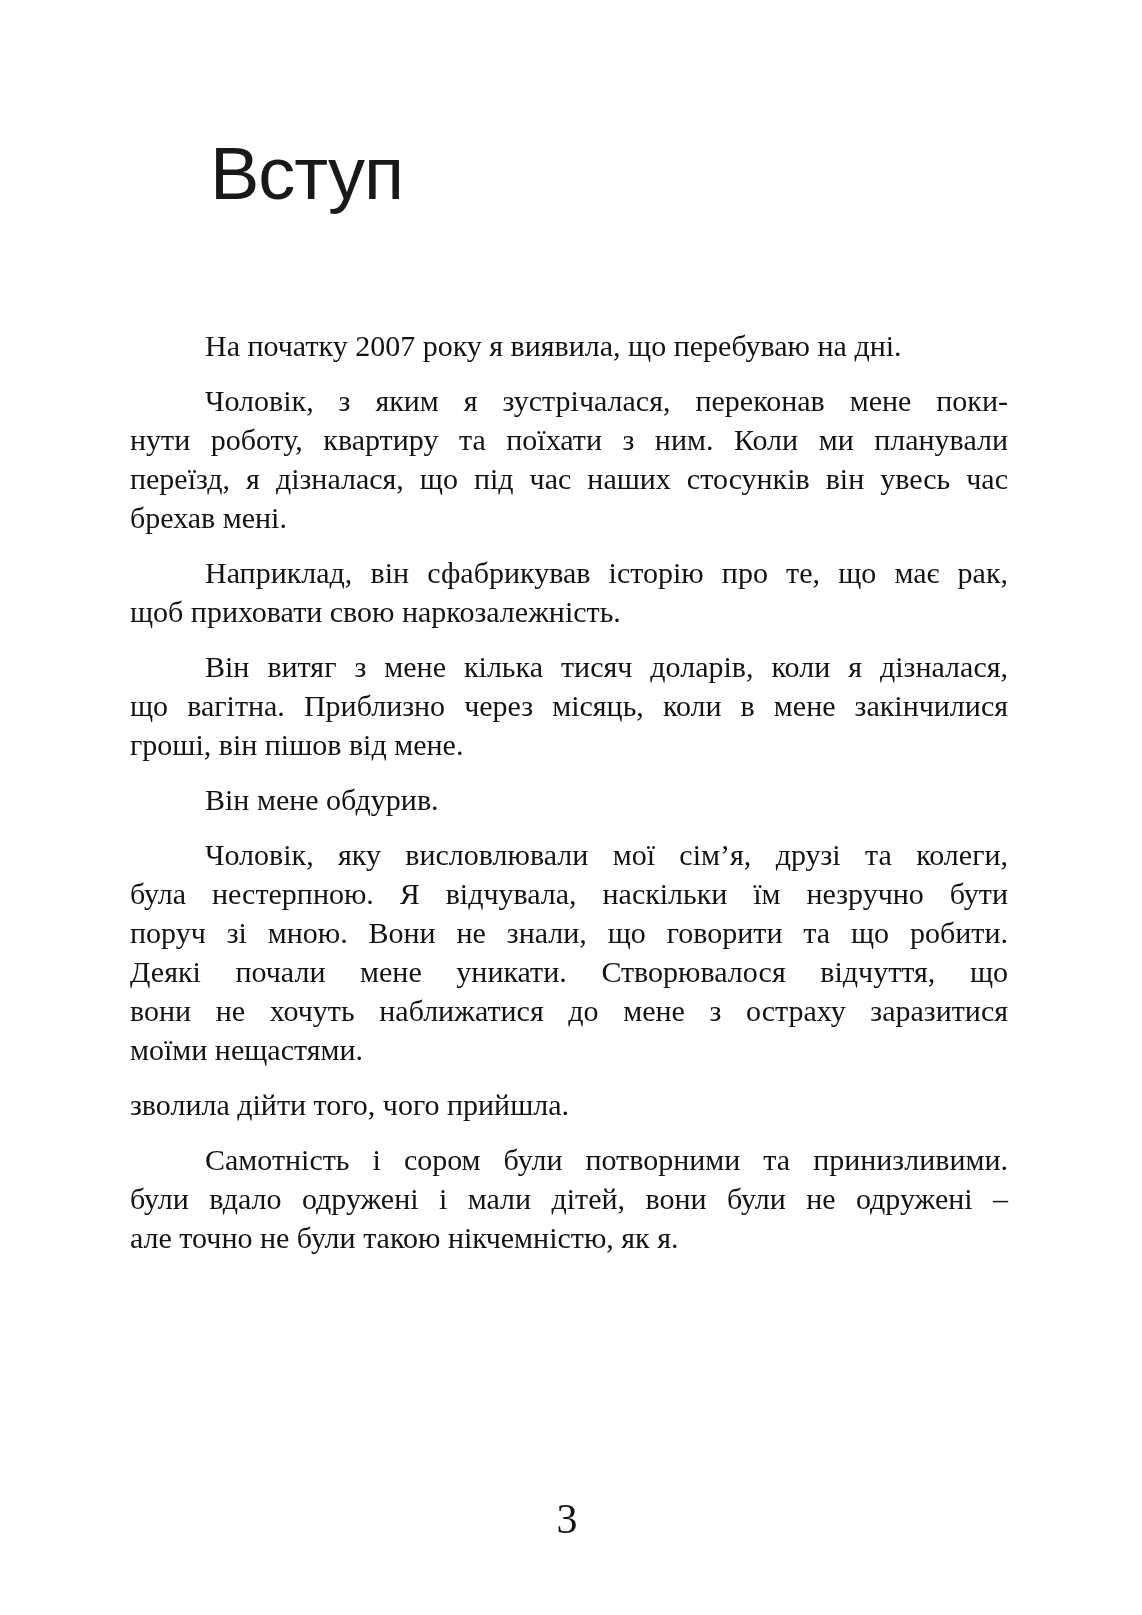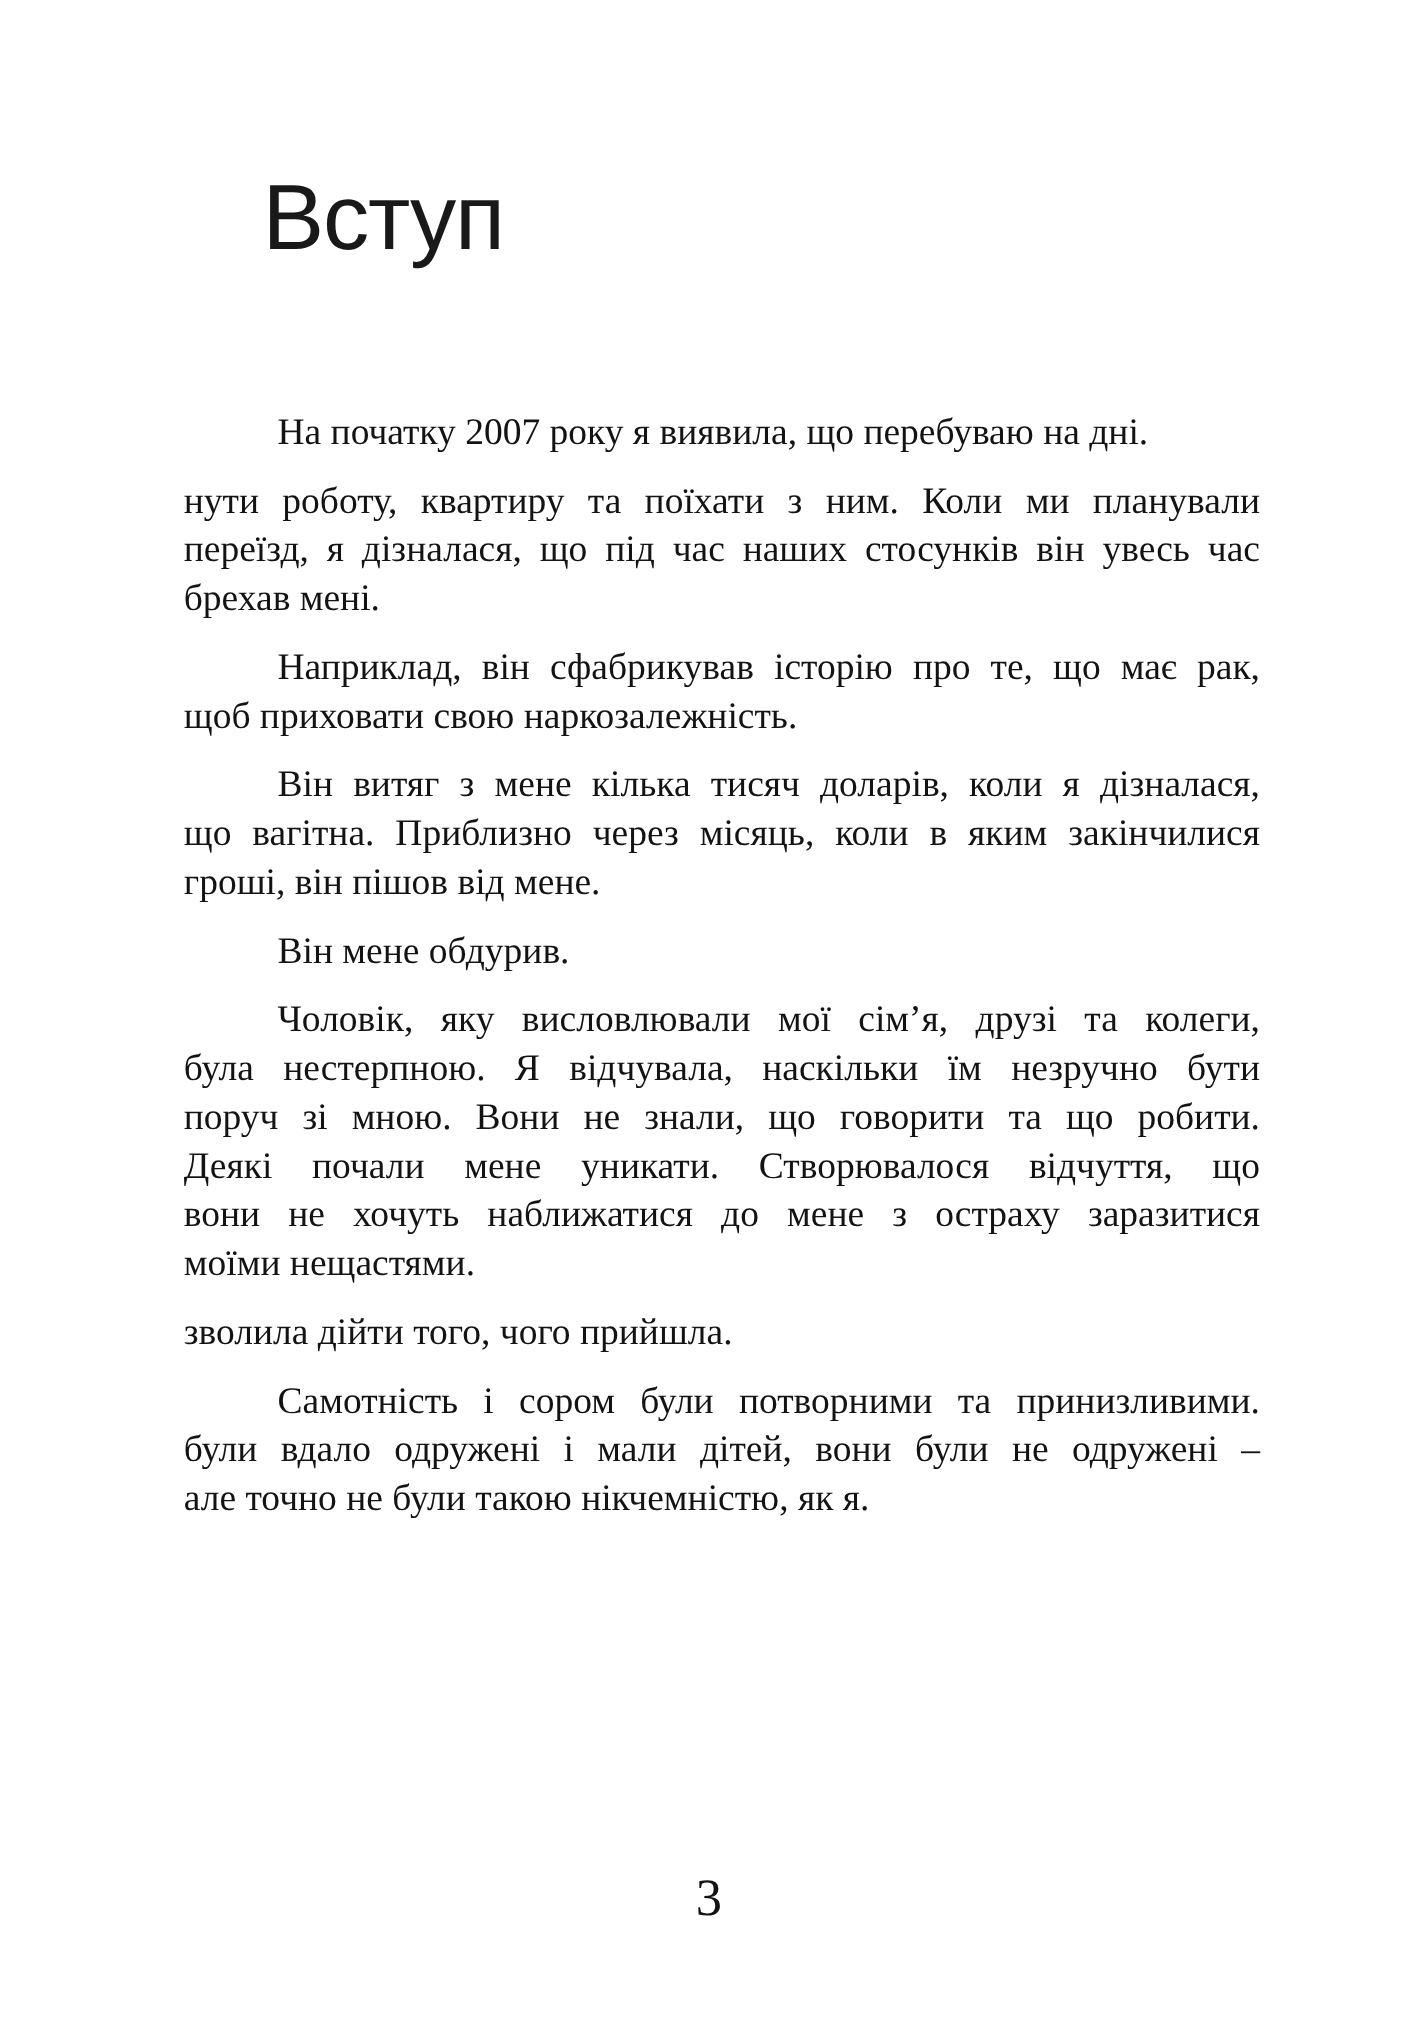--- a/index.html
+++ b/index.html
@@ -31,21 +31,21 @@
     position: absolute;
     left: 130px;
     top: 326px;
     width: 878px;
     font-family: "Liberation Serif", "DejaVu Serif", serif;
     font-size: 30px;
     line-height: 39px;
     color: #131313;
   }
   .para {
-    margin: 0 0 16px 17px;
+    margin: 0 0 16px 0;
   }
   .para:last-child { margin-bottom: 0; }
   .line {
     text-align: justify;
     text-align-last: justify;
     white-space: nowrap;
   }
   .line.last {
     text-align-last: left;
     white-space: normal;
@@ -69,31 +69,32 @@
 <body>
 
 <div class="page">
   <h1 class="chapter-title">Вступ</h1>
 
   <div class="body-text">
       <div class="para">
         <div class="line first last">На початку 2007 року я виявила, що перебуваю на дні.</div>
       </div>
       <div class="para">
+        <div class="line first">Чоловік, з яким я зустрічалася, переконав мене поки-</div>
         <div class="line">нути роботу, квартиру та поїхати з ним. Коли ми планували</div>
         <div class="line">переїзд, я дізналася, що під час наших стосунків він увесь час</div>
         <div class="line last">брехав мені.</div>
       </div>
       <div class="para">
         <div class="line first">Наприклад, він сфабрикував історію про те, що має рак,</div>
         <div class="line last">щоб приховати свою наркозалежність.</div>
       </div>
       <div class="para">
         <div class="line first">Він витяг з мене кілька тисяч доларів, коли я дізналася,</div>
-        <div class="line">що вагітна. Приблизно через місяць, коли в яким закінчилися</div>
+        <div class="line">що вагітна. Приблизно через місяць, коли в мене закінчилися</div>
         <div class="line last">гроші, він пішов від мене.</div>
       </div>
       <div class="para">
         <div class="line first last">Він мене обдурив.</div>
       </div>
       <div class="para">
         <div class="line first">Чоловік, яку висловлювали мої сім’я, друзі та колеги,</div>
         <div class="line">була нестерпною. Я відчувала, наскільки їм незручно бути</div>
         <div class="line">поруч зі мною. Вони не знали, що говорити та що робити.</div>
         <div class="line">Деякі почали мене уникати. Створювалося відчуття, що</div>

